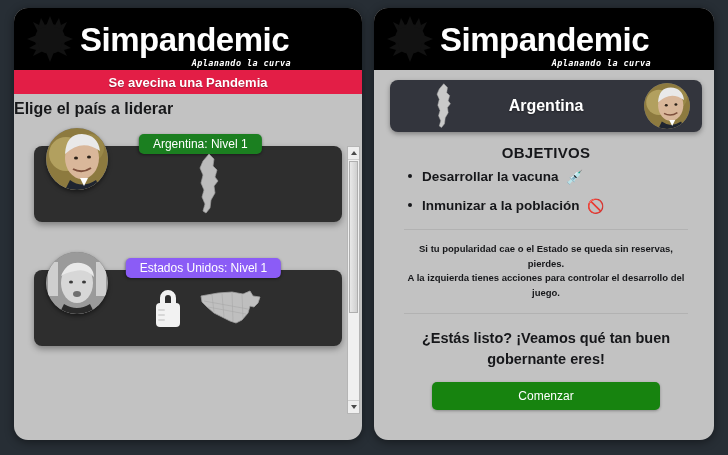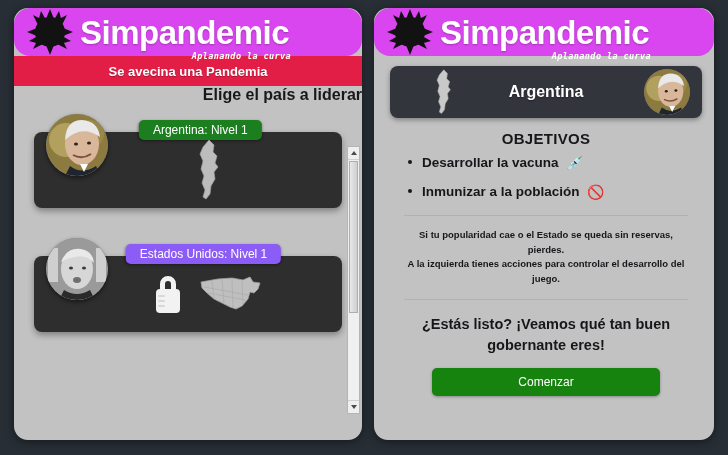--- a/index.html
+++ b/index.html
@@ -18,26 +18,25 @@
     border-radius:14px;
     overflow:hidden;
     box-shadow:0 2px 10px rgba(0,0,0,.45);
   }
   .panel-left{left:14px;top:8px;width:348px;height:432px;}
   .panel-right{left:374px;top:8px;width:340px;height:432px;}
 
   
   .hdr{
     position:relative;
-    height:48px;
-    background:#d946ef;
+    height:62px;
+    background:#000000;
     display:flex;align-items:center;
     padding-left:10px;
     box-sizing:border-box;
-    border-radius:16px;
   }
   .logo{
     width:52px;height:52px;flex:0 0 52px;
     position:relative;margin-right:4px;
   }
   .logo svg{display:block;width:52px;height:52px;}
   .brand-wrap{position:relative;display:flex;align-items:flex-end;}
   .brand{
     font-size:33px;font-weight:bold;color:#ffffff;
     letter-spacing:-0.5px;line-height:1;
@@ -45,29 +44,29 @@
   }
   .tagline{
     position:absolute;right:-2px;bottom:-12px;
     font-family:"DejaVu Sans Mono","Liberation Mono",monospace;
     font-size:8.5px;font-style:italic;font-weight:bold;
     color:#ffffff;white-space:nowrap;letter-spacing:.4px;
   }
 
   
   .alert-bar{
-    height:30px;background:#e31e46;
+    height:24px;background:#e31e46;
     display:flex;align-items:center;justify-content:center;
     color:#fff;font-size:13px;font-weight:bold;
     text-shadow:0 1px 1px rgba(0,0,0,.3);
   }
   .choose-title{
-    text-align:right;color:#17181a;
+    text-align:left;color:#17181a;
     font-size:16px;font-weight:bold;
-    padding:0 0 10px 0;
+    padding:6px 0 10px 0;
   }
   .cards-area{
     position:relative;
     height:292px;
     padding:18px 20px 0 20px;
     box-sizing:border-box;
   }
   .country-card{
     position:relative;
     background:#2e2e2e;

